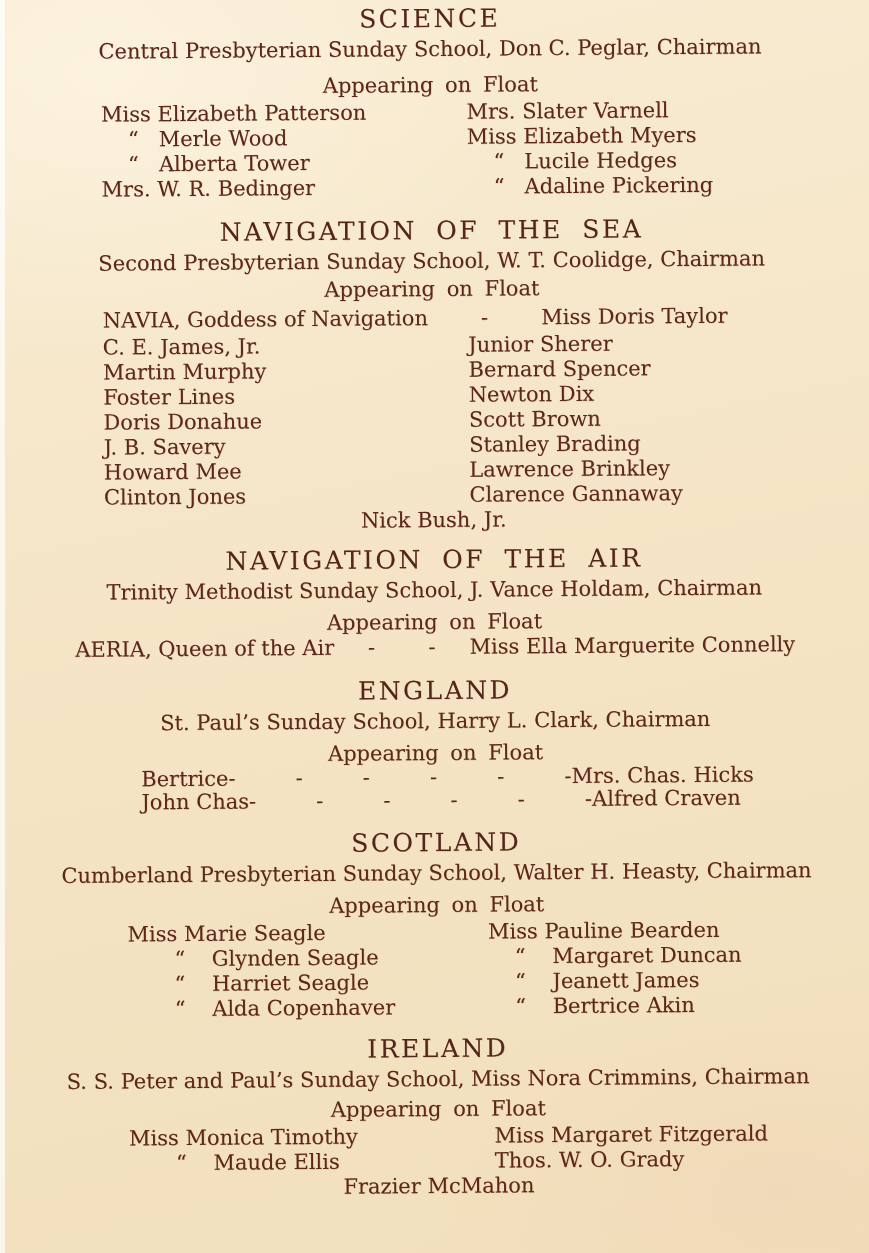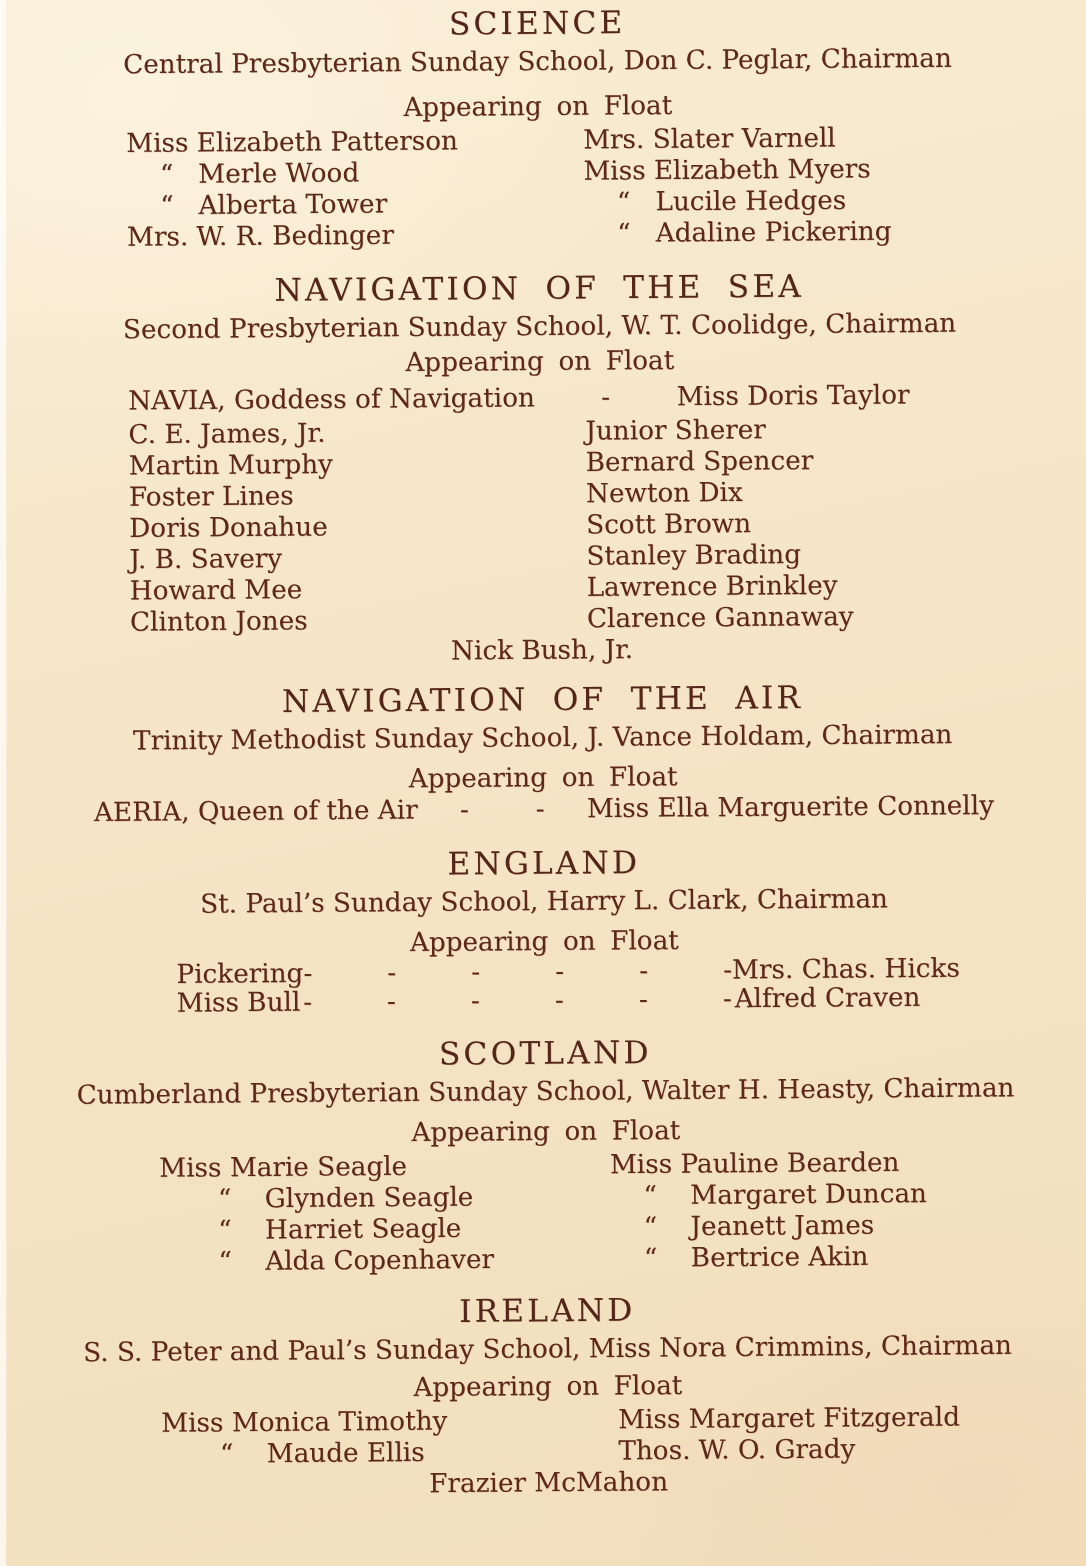--- a/index.html
+++ b/index.html
@@ -97,26 +97,26 @@
       <span class="dash">-        -</span>
       <span>Miss Ella Marguerite Connelly</span>
     </div>
   </div>
 
   <div class="sec s3">
     <div class="sec-title">ENGLAND</div>
     <div class="sec-sub">St. Paul’s Sunday School, Harry L. Clark, Chairman</div>
     <div class="appearing">Appearing on Float</div>
     <div class="dash-row">
-      <span>Pickering</span>
+      <span>Bertrice</span>
       <span class="dash">-         -         -         -         -         -</span>
       <span>Mrs. Chas. Hicks</span>
     </div>
     <div class="dash-row">
-      <span>Miss Bull</span>
+      <span>John Chas</span>
       <span class="dash">-         -         -         -         -         -</span>
       <span>Alfred Craven</span>
     </div>
   </div>
 
   <div class="sec s4">
     <div class="sec-title">SCOTLAND</div>
     <div class="sec-sub">Cumberland Presbyterian Sunday School, Walter H. Heasty, Chairman</div>
     <div class="appearing">Appearing on Float</div>
     <div class="cols">

